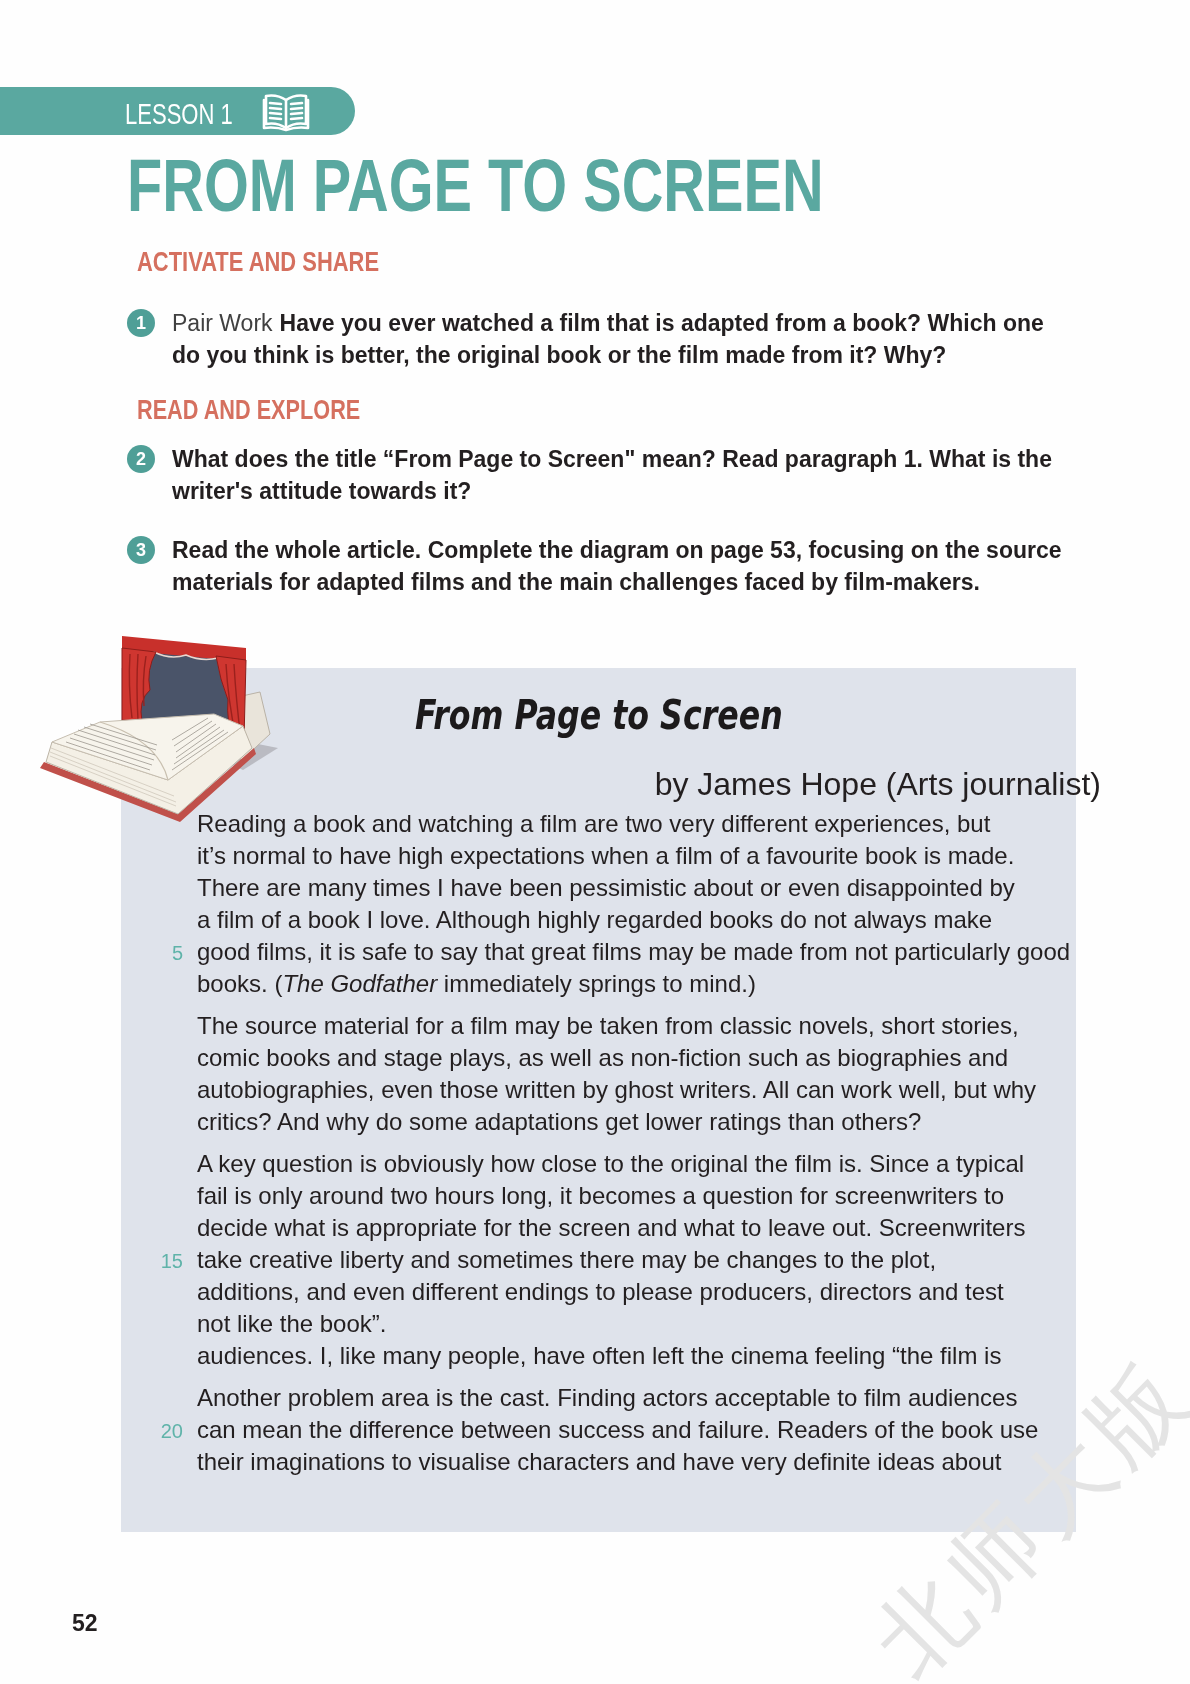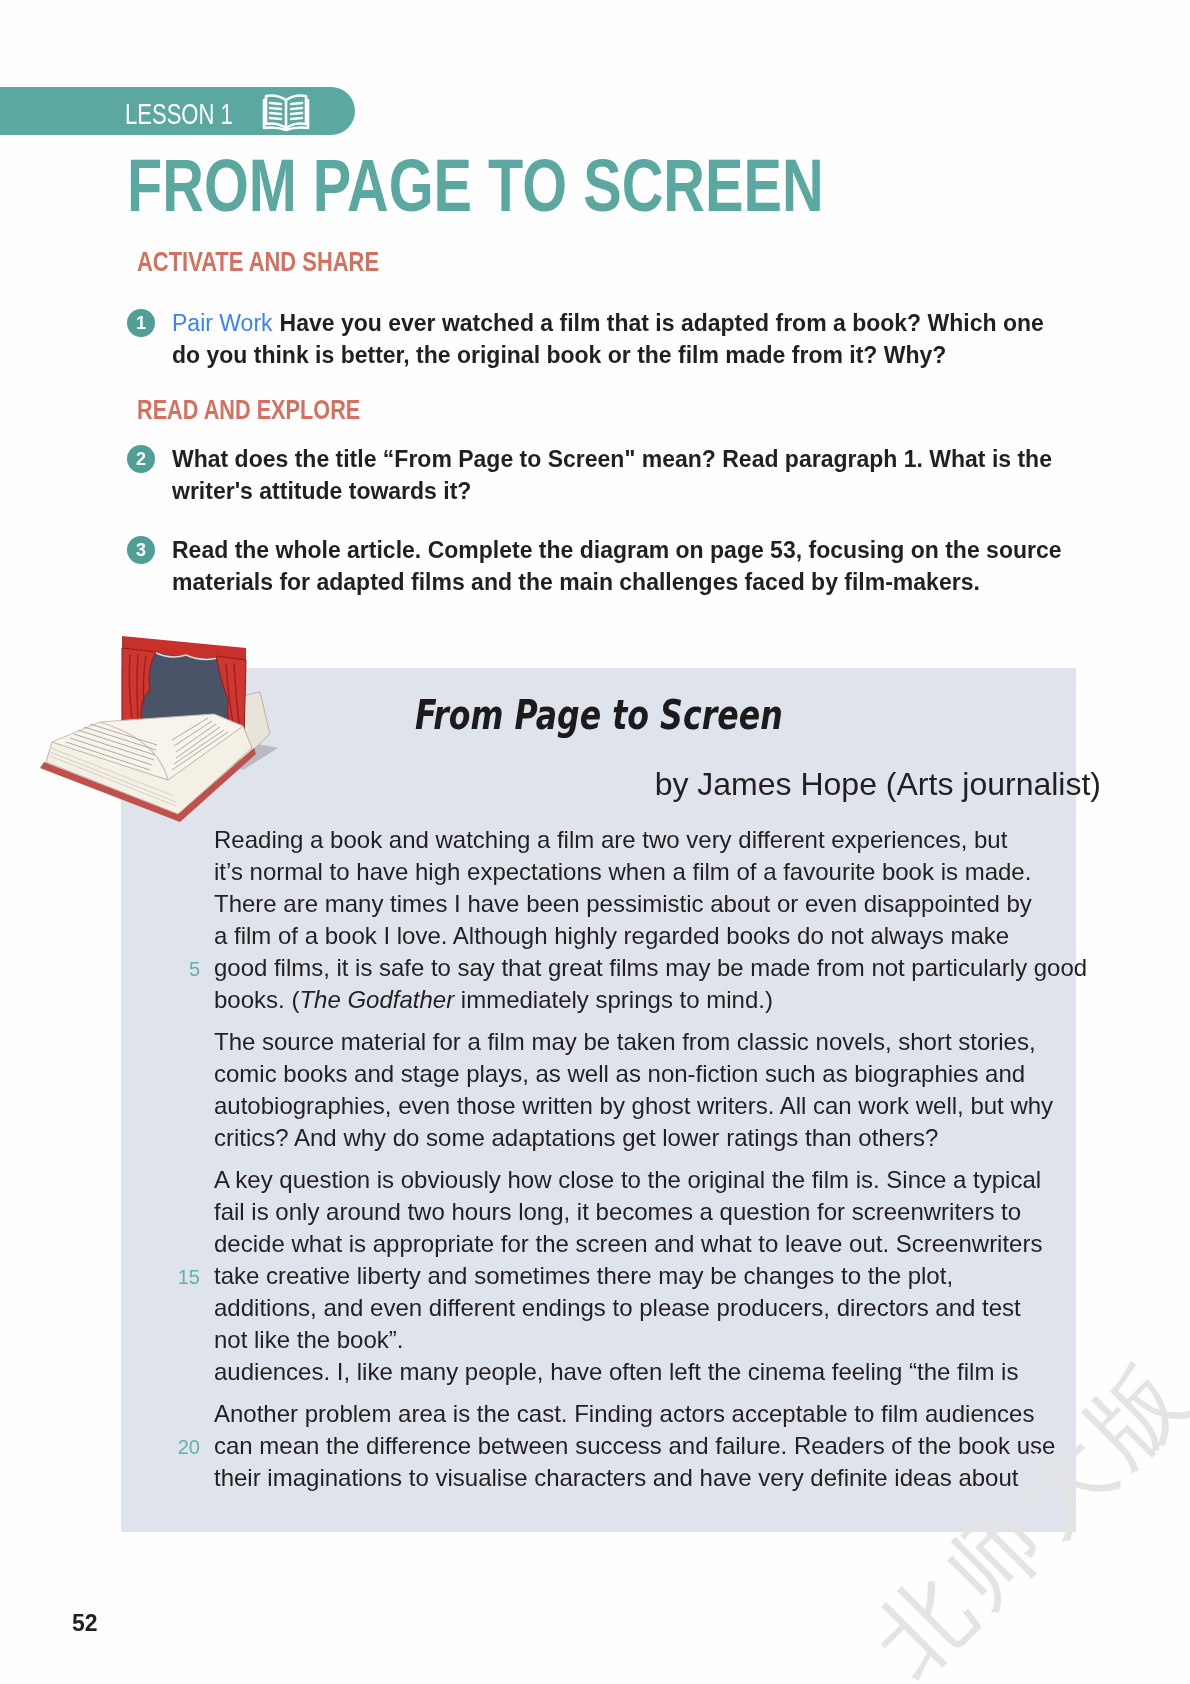--- a/index.html
+++ b/index.html
@@ -21,28 +21,28 @@
   .title{left:127px;top:149px;margin:0;font-size:74px;line-height:74px;font-weight:bold;color:var(--teal);}
 
   
   .sec-head{left:137px;font-size:28px;line-height:28px;font-weight:bold;color:var(--red);}
 
   
   .q{left:127px;}
   .qbadge{position:absolute;left:0;top:2px;width:28px;height:28px;border-radius:50%;background:#4f9f97;
           color:#fff;font-weight:bold;font-size:18px;line-height:28px;text-align:center;}
   .qline{position:relative;left:45px;height:32px;line-height:32px;font-size:23px;font-weight:bold;}
-  .qtag{color:#3b82f6;font-weight:normal;margin-right:7px;}
+  .qtag{color:#404040;font-weight:normal;margin-right:7px;}
 
   
   .box{left:121px;top:668px;width:955px;height:864px;background:var(--box);}
   .art-title{left:415px;top:691px;font-family:"DejaVu Sans",sans-serif;font-weight:bold;font-style:italic;
              font-size:40px;line-height:48px;color:#1c1a1b;}
   .byline{right:121px;top:768px;font-size:32px;line-height:32px;}
-  .body{left:214px;top:808px;margin-top:16px;}
+  .body{left:197px;top:808px;}
   .para{margin-bottom:10px;}
   .line{position:relative;height:32px;line-height:32px;font-size:24px;}
   .line .txt{display:block;width:max-content;white-space:nowrap;transform-origin:left center;}
   .marker{position:absolute;left:-60px;width:46px;text-align:right;font-size:20px;color:var(--teal-num);top:1px;}
   .it{font-style:italic;}
 
   .illus{left:38px;top:630px;width:245px;height:200px;}
 
   .pagenum{left:72px;top:1609px;font-size:23px;line-height:28px;font-weight:bold;}
 

